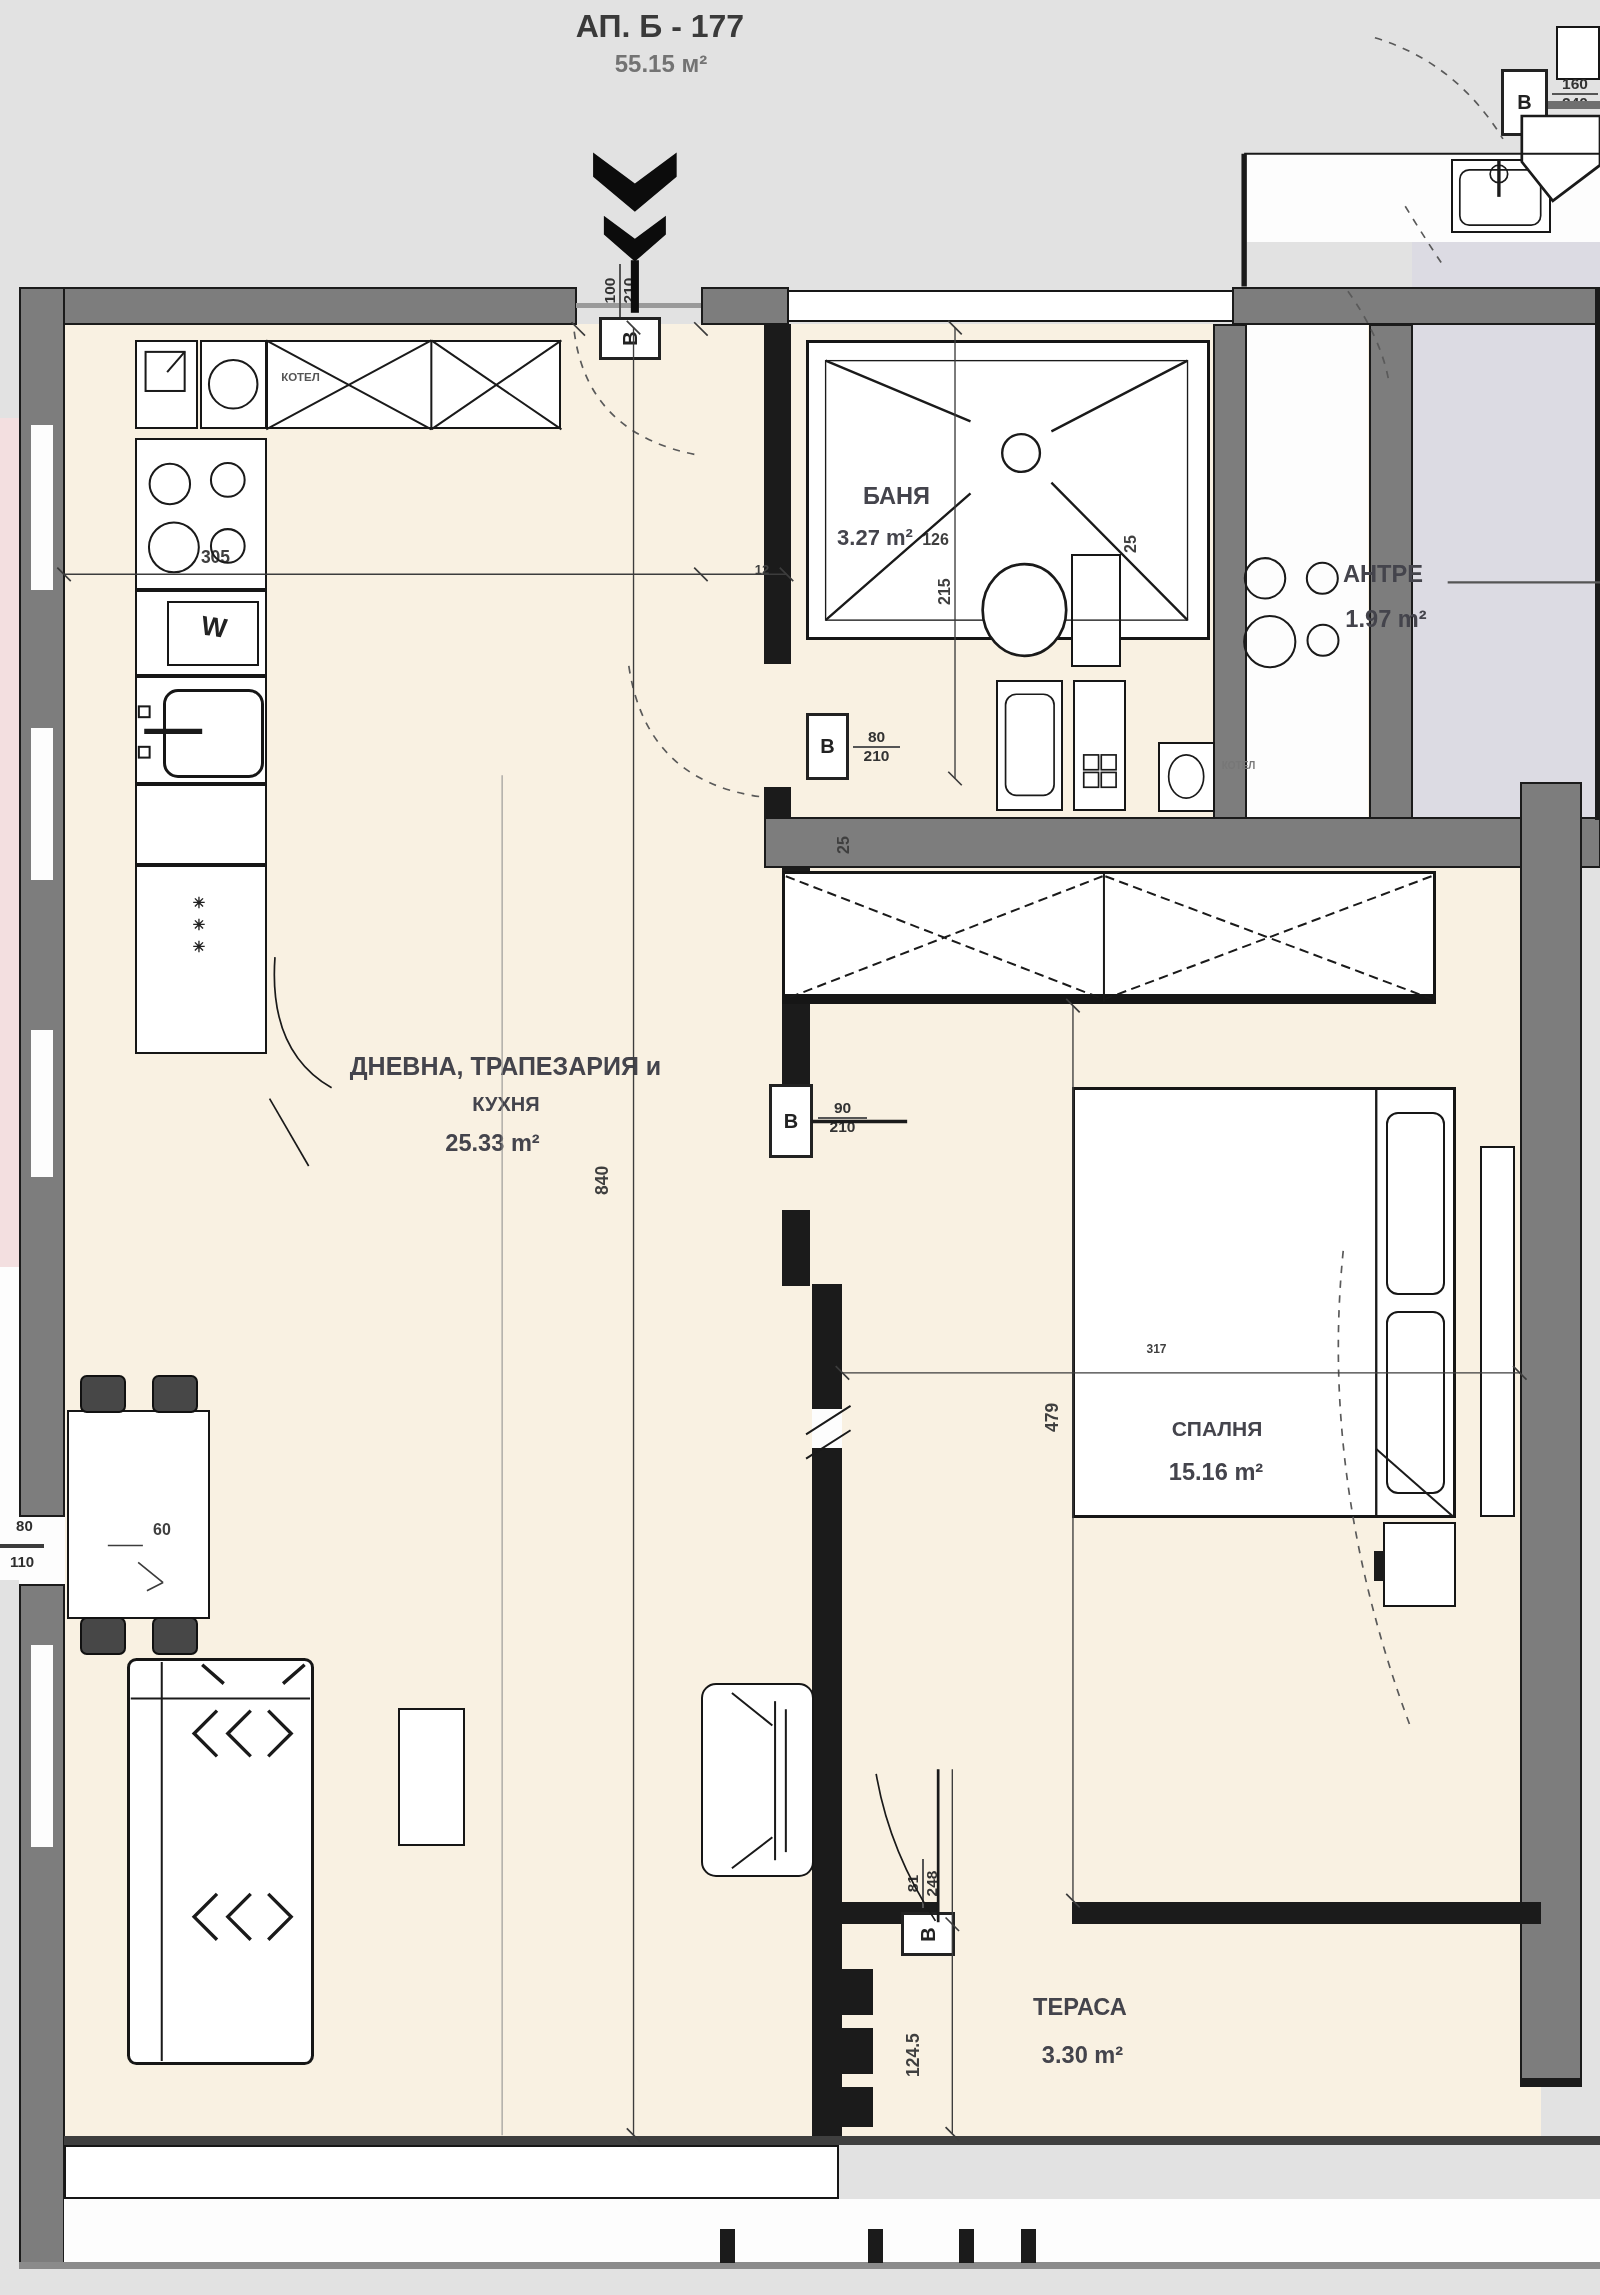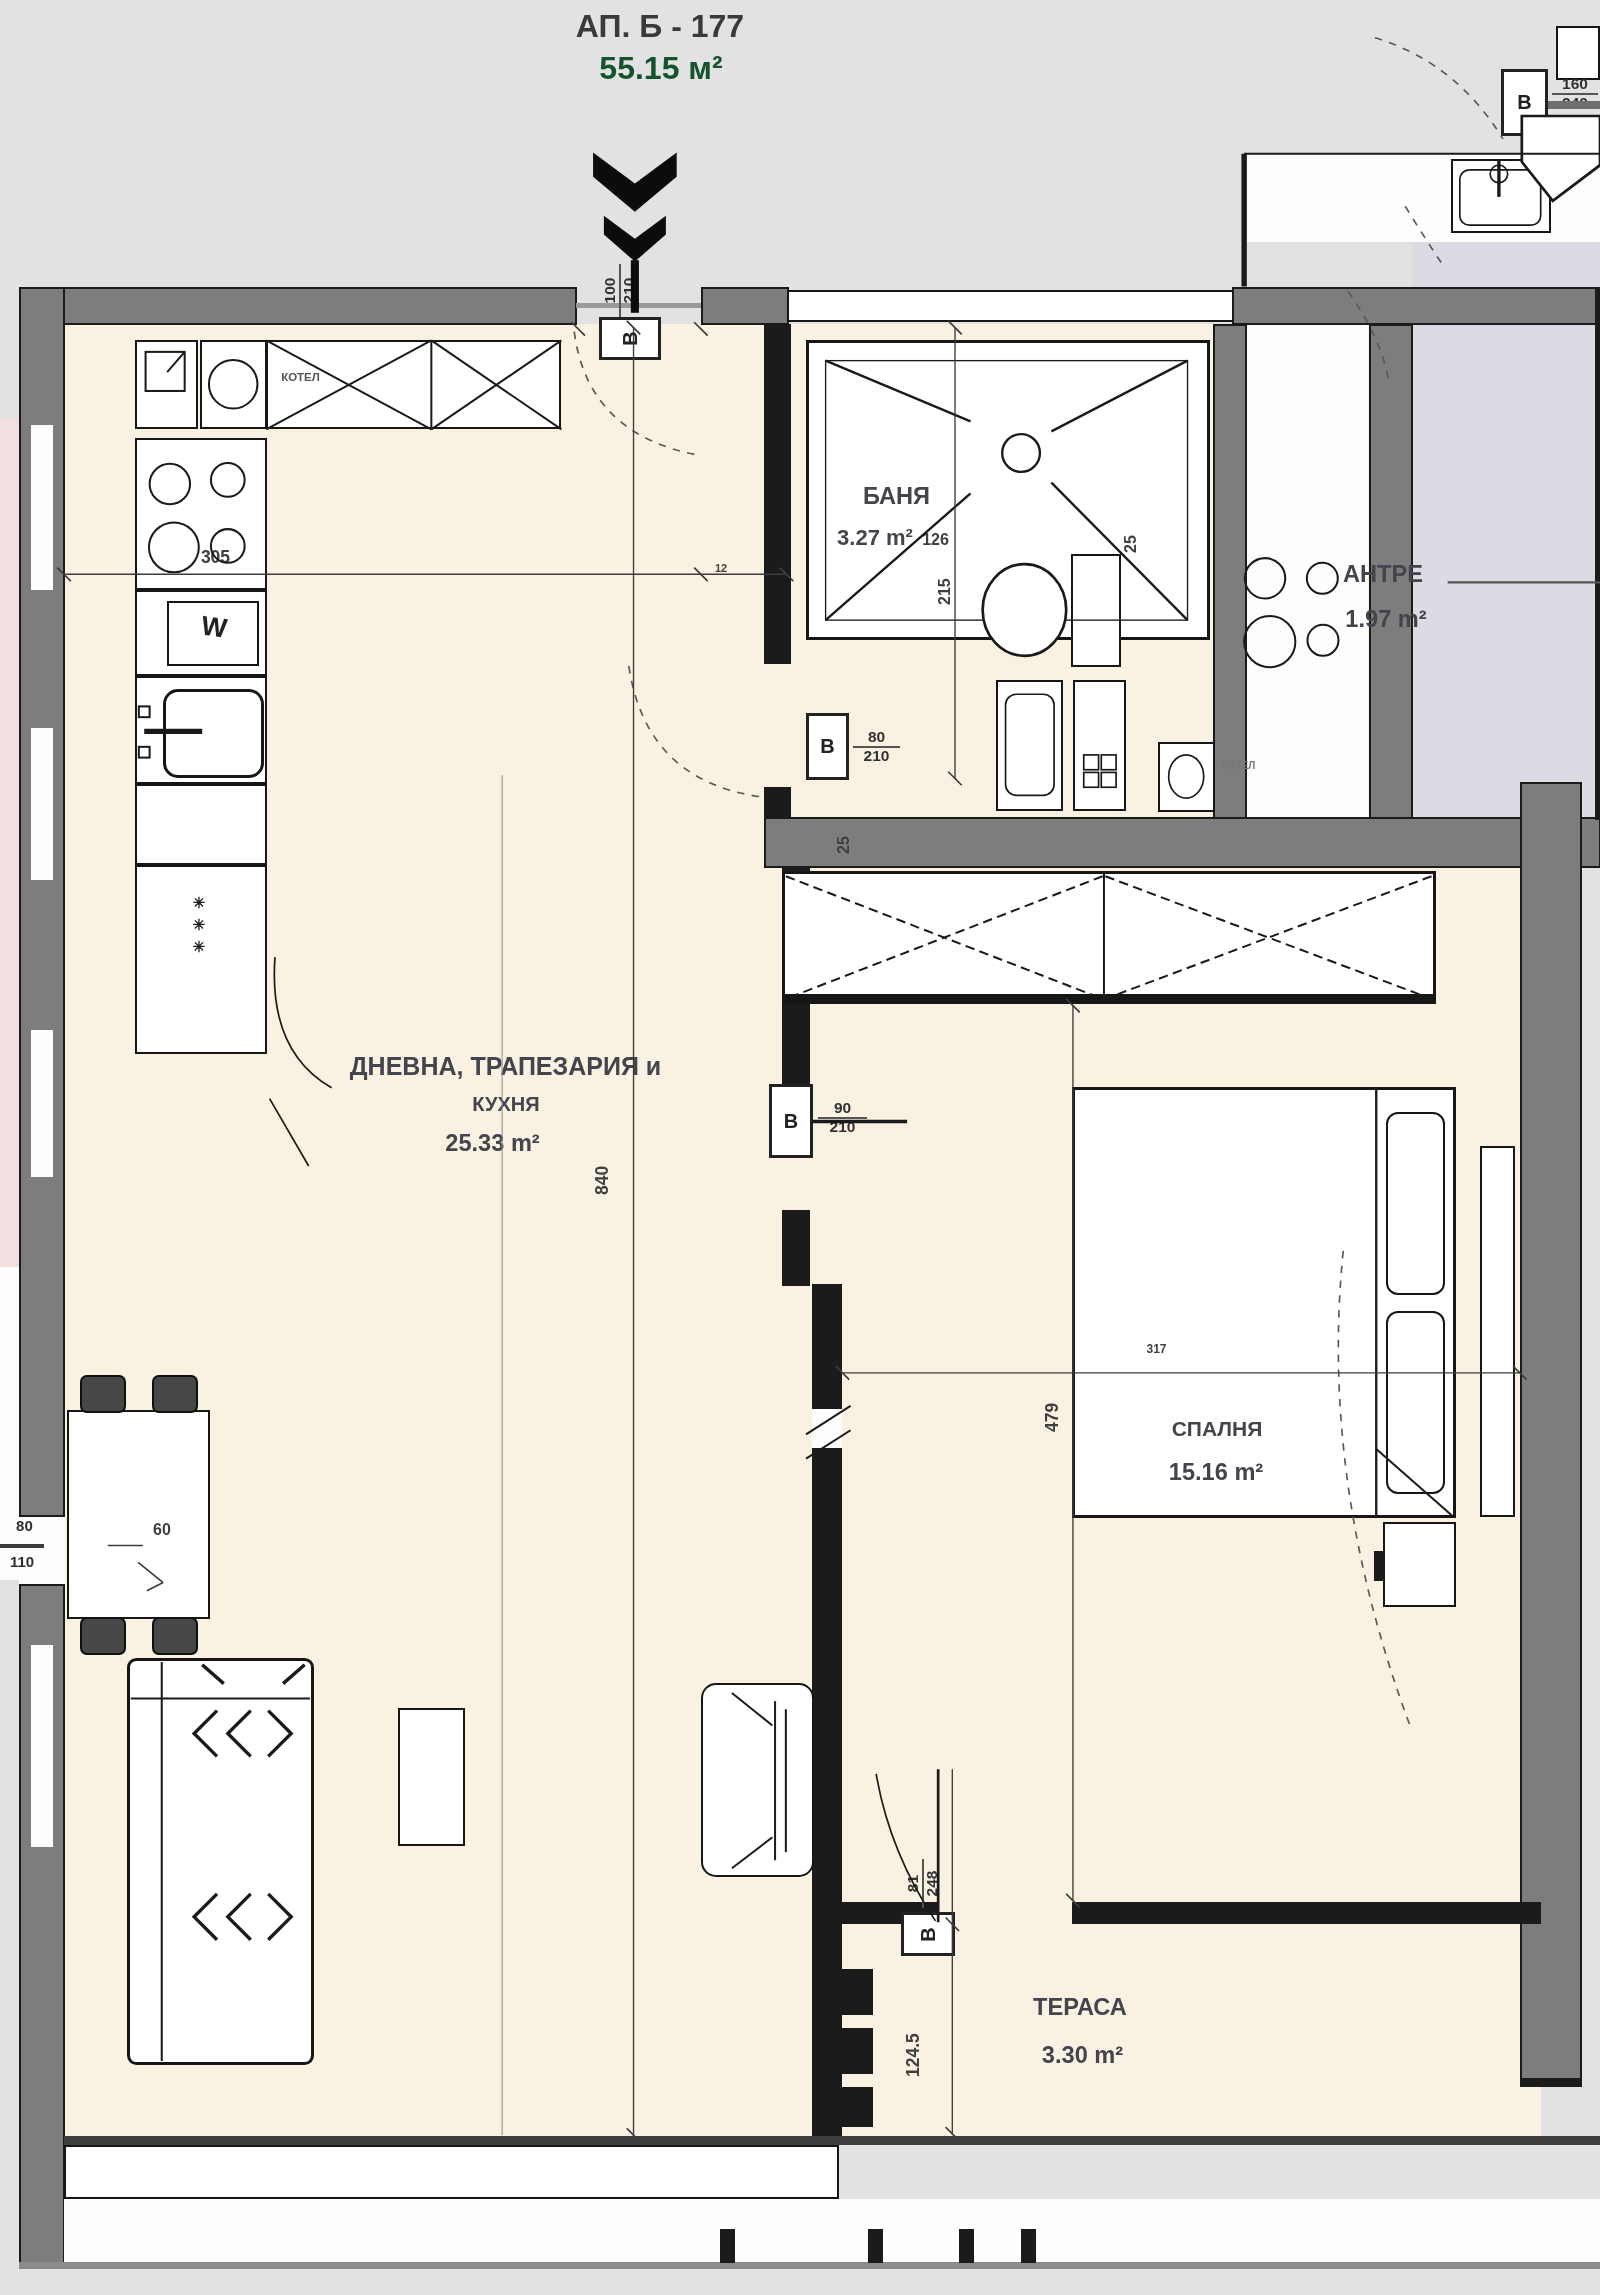--- a/index.html
+++ b/index.html
@@ -30,21 +30,21 @@
 
   <div class="abs floor" style="left:64px;top:324px;width:1456px;height:1820px"></div>
   <div class="abs floor" style="left:843px;top:1925px;width:698px;height:211px"></div>
   <div class="abs white" style="left:1247px;top:324px;width:121px;height:497px"></div>
   <div class="abs lav" style="left:1412px;top:237px;width:188px;height:580px"></div>
   <div class="abs white" style="left:1247px;top:154px;width:353px;height:88px"></div>
   <div class="abs pink" style="left:0;top:418px;width:19px;height:849px"></div>
   <div class="abs white" style="left:0;top:1267px;width:19px;height:313px"></div>
 
   <div class="abs lbl" style="left:458px;top:9.4px;width:404px;font-size:32px;color:#3a3a3a">АП. Б - 177</div>
-  <div class="abs lbl" style="left:526px;top:51px;width:270px;font-size:32px;color:#14532d">55.15 м²</div>
+  <div class="abs lbl" style="left:526px;top:51px;width:270px;font-size:24px;color:#737373">55.15 м²</div>
 
   <div class="abs wall" style="left:38px;top:287px;width:539px;height:38px"></div>
   <div class="abs wall" style="left:701px;top:287px;width:88px;height:38px"></div>
   <div class="abs fix" style="left:787px;top:290px;width:448px;height:32px"></div>
   <div class="abs wall" style="left:1232px;top:287px;width:368px;height:38px"></div>
   <div class="abs" style="left:576px;top:303px;width:125px;height:5.4px;background:#9a9a9a"></div>
 
   <div class="abs wall" style="left:19px;top:287px;width:46px;height:1230px"></div>
   <div class="abs wall" style="left:19px;top:1584px;width:46px;height:684px"></div>
   <div class="abs white" style="left:31px;top:425px;width:21.6px;height:165px"></div>
@@ -149,21 +149,21 @@
   <div class="abs" style="left:80px;top:1375px;width:46px;height:38px;background:#474747;border:2px solid #111;border-radius:6.7px"></div>
   <div class="abs" style="left:152px;top:1375px;width:46px;height:38px;background:#474747;border:2px solid #111;border-radius:6.7px"></div>
   <div class="abs" style="left:80px;top:1617px;width:46px;height:38px;background:#474747;border:2px solid #111;border-radius:6.7px"></div>
   <div class="abs" style="left:152px;top:1617px;width:46px;height:38px;background:#474747;border:2px solid #111;border-radius:6.7px"></div>
 
   <div class="abs fix" style="left:127px;top:1658px;width:187px;height:407px;border-width:3.4px;border-radius:9.4px"></div>
   <div class="abs fix" style="left:398px;top:1708px;width:67px;height:138px"></div>
   <div class="abs fix" style="left:701px;top:1683px;width:113px;height:194px;border-radius:15px"></div>
 
   <div class="abs dim" style="left:187px;top:547px;width:57px;font-size:17.5px">305</div>
-  <div class="abs dim" style="left:706px;top:562px;width:30px;font-size:11px">12</div>
+  <div class="abs dim" style="left:747px;top:562px;width:30px;font-size:13px">12</div>
   <div class="abs dim vtext" style="left:592px;top:1145px;width:26px;height:70px;font-size:17.5px">840</div>
   <div class="abs dim" style="left:142px;top:1521px;width:40px;font-size:16px">60</div>
   <div class="abs dim" style="left:5.4px;top:1517px;width:38px;font-size:15px;color:#2e2e2e">80</div>
   <div class="abs dim" style="left:0;top:1553px;width:44px;font-size:15px;color:#2e2e2e">110</div>
   <div class="abs dim vtext" style="left:835px;top:824px;width:23px;height:43px;font-size:16px">25</div>
 
   <div class="abs dbox" style="left:769px;top:1084px;width:44px;height:74px">
     <span>В</span>
   </div>
   <div class="abs frac" style="left:818px;top:1100px;width:49px">

